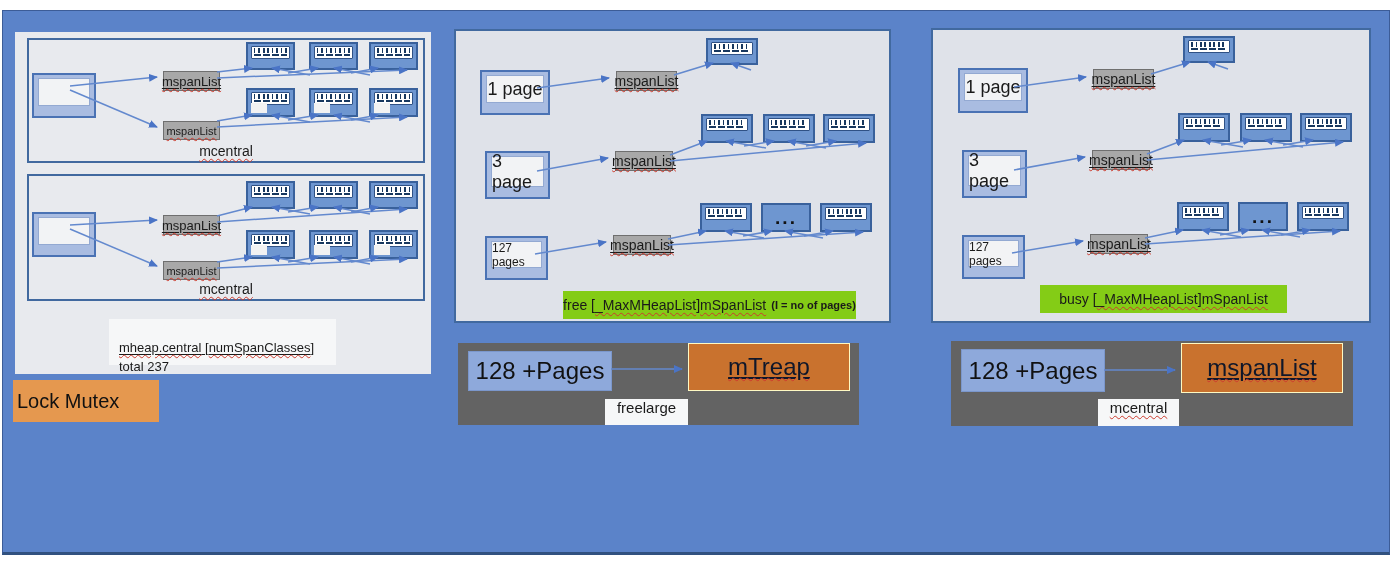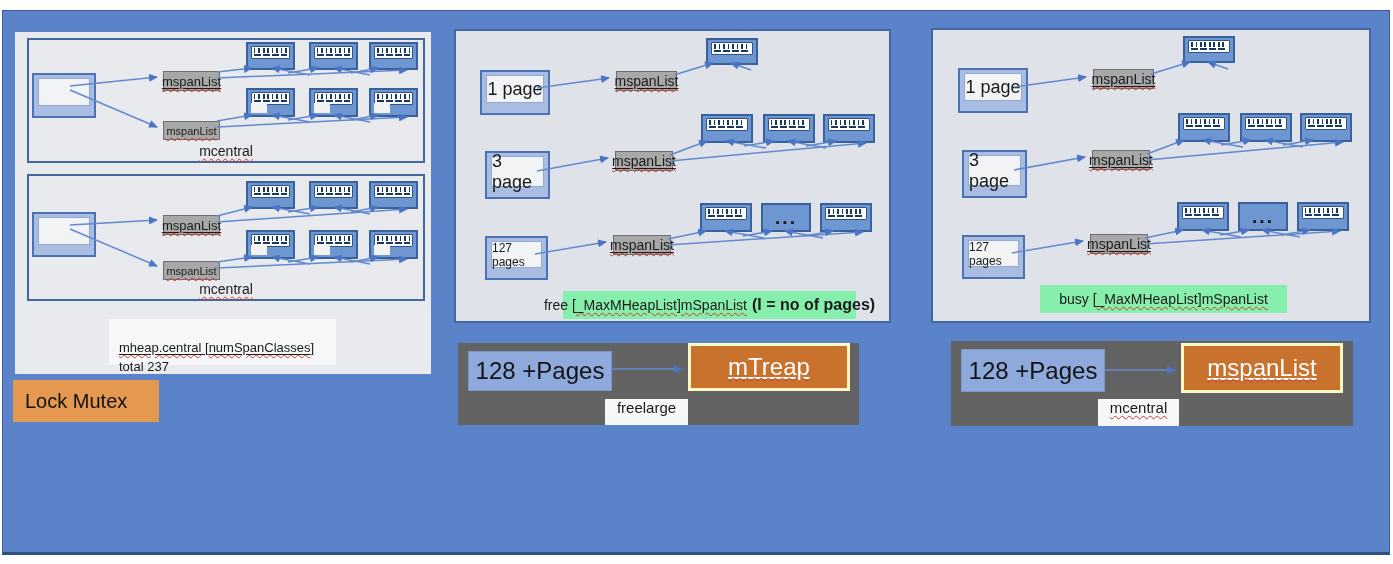--- a/index.html
+++ b/index.html
@@ -25,36 +25,36 @@
   .ticks{position:absolute;left:3px;right:3px;top:2px;height:11px;background:#ffffff;
          border:1px solid #2F5185;border-radius:1px;}
   .ticks::before{content:"";display:block;height:5px;margin:1px 2px 0 2px;
          background:repeating-linear-gradient(90deg,#17375E 0 1.5px,transparent 1.5px 4.5px);}
   .ticks::after{content:"";display:block;height:2px;margin:1px 2px 0 2px;
          background:repeating-linear-gradient(90deg,#17375E 0 7px,#ffffff 7px 9px);}
   .patch{position:absolute;left:3px;bottom:2px;width:16px;height:10px;background:#F2F2F2;}
   .dots-box{background:#6E96D0;border:2px solid #39619C;display:flex;align-items:center;justify-content:center;
          font-weight:bold;font-size:19px;letter-spacing:2px;color:#111;}
   
-  .white-cap{background:#86efac;display:flex;align-items:center;justify-content:center;white-space:pre;}
-  .cap-note{font-size:16px;font-weight:bold;margin-left:5px;}
+  .white-cap{background:#84cc16;display:flex;align-items:center;justify-content:center;white-space:pre;}
+  .cap-note{font-size:11px;font-weight:bold;margin-left:5px;}
   
   .sol{text-decoration:underline;text-underline-offset:2px;}
   .sq{text-decoration:underline;text-decoration-style:wavy;text-decoration-color:#CC3B2E;
       text-decoration-thickness:1px;text-underline-offset:2px;}
   .mc-label{font-size:14px;}
   
   .dark-strip{background:#636363;}
   .pages-box{background:#8EA9DB;border:1px solid #7B97CC;display:flex;align-items:center;justify-content:center;
       font-size:24px;color:#111;}
-  .orange-box{background:#C9722E;border:3px solid #fef9c3;display:flex;align-items:center;justify-content:center;
-      font-size:24px;color:#ffffff;}
+  .orange-box{background:#C9722E;border:1px solid #fef9c3;display:flex;align-items:center;justify-content:center;
+      font-size:24px;color:#0f172a;}
   .strip-label{background:#F6F7F8;display:flex;align-items:flex-start;justify-content:center;font-size:15px;}
   #lock-mutex{left:10px;top:369px;width:146px;height:42px;background:#E5984F;display:flex;
-      align-items:center;font-size:20px;color:#111;padding-left:12px;}
+      align-items:center;font-size:20px;color:#111;padding-left:4px;}
   #overlay{position:absolute;left:0;top:0;width:1393px;height:564px;pointer-events:none;}
   line{stroke:#6389CE;stroke-width:1.5;}
 </style>
 </head>
 <body>
 
 <div id="stage">
  <div id="slide" class="abs">
 
   <div id="left-panel" class="abs">

